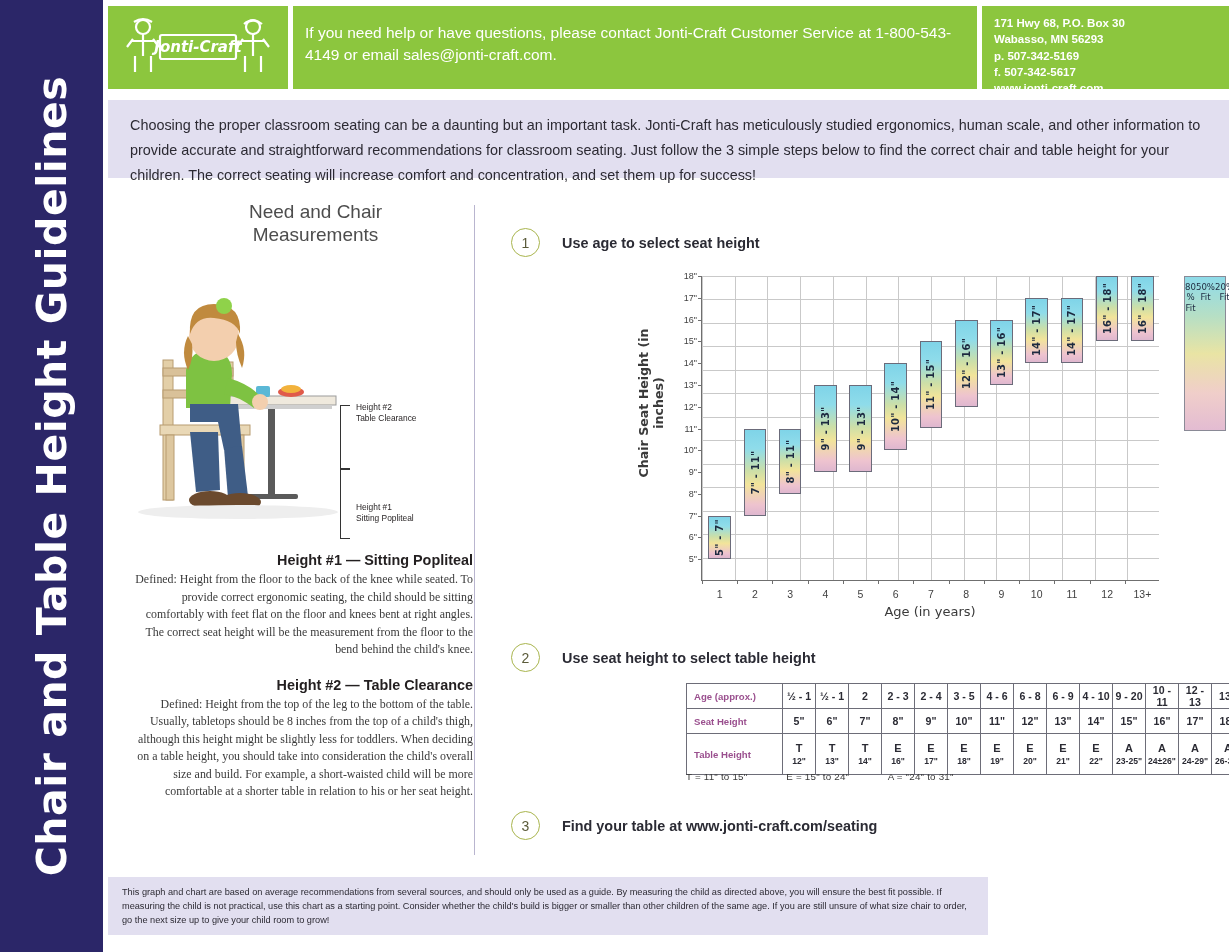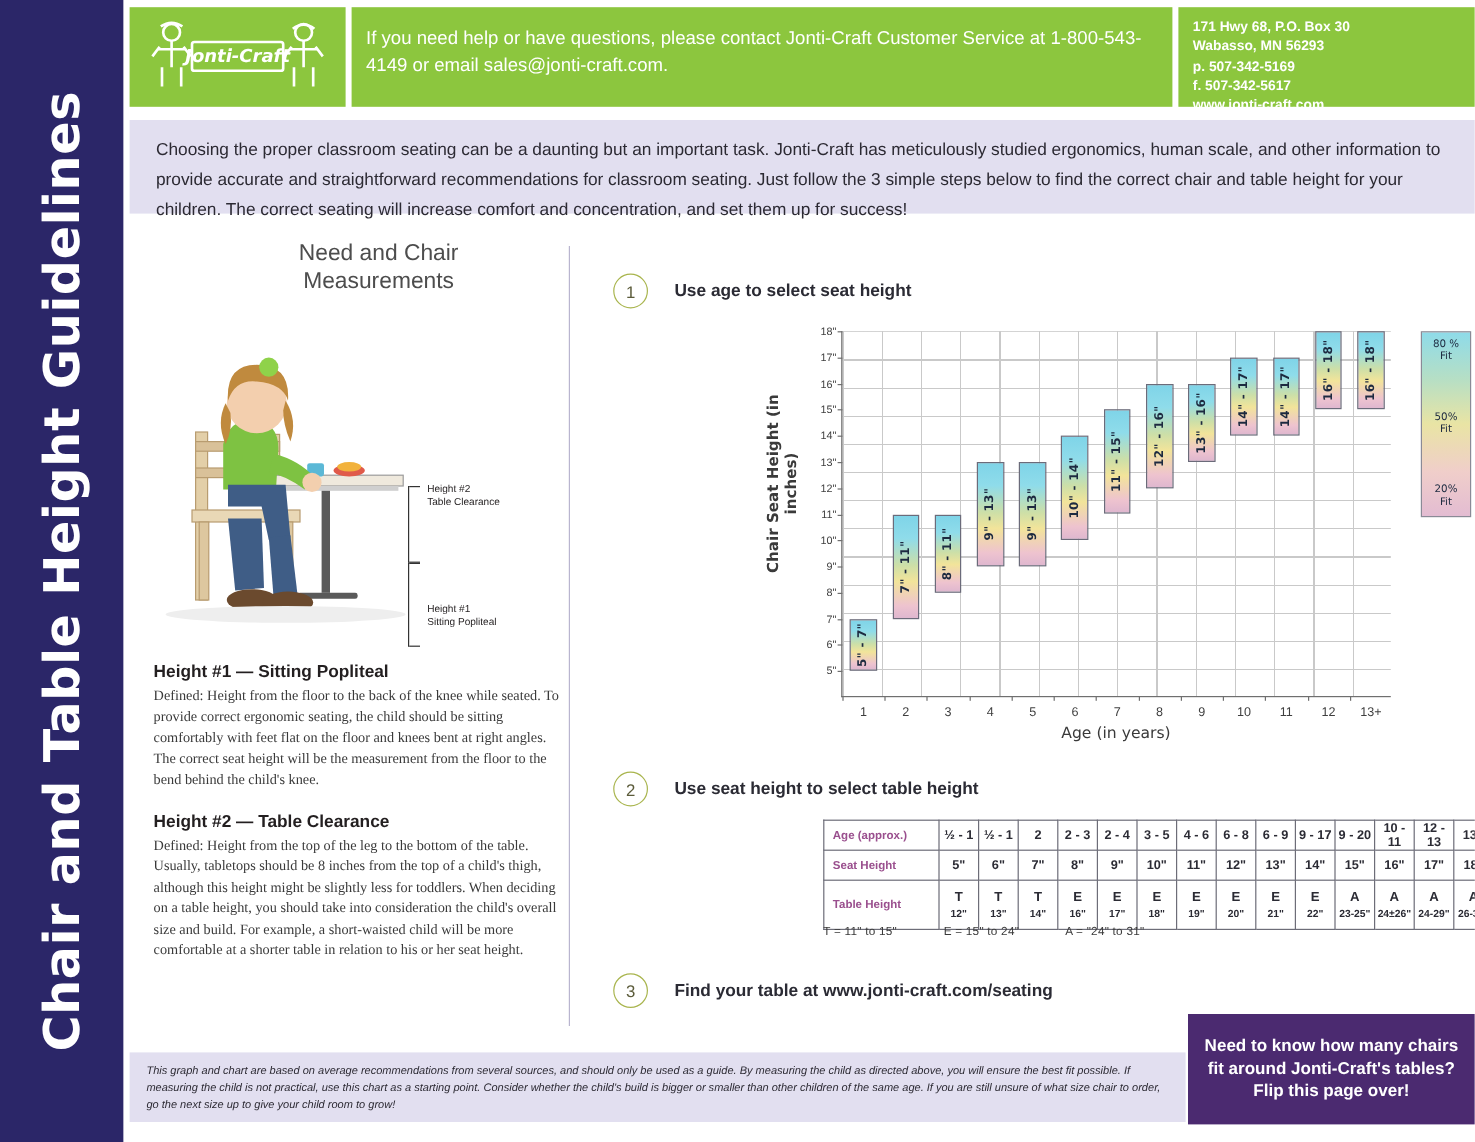--- a/index.html
+++ b/index.html
@@ -68,21 +68,21 @@
     position: absolute; font-size: 8.4px; line-height: 1.32; color: #231f20;
     white-space: nowrap;
   }
   .brace { position: absolute; border-left: 1px solid #333; }
   .brace::before, .brace::after {
     content: ""; position: absolute; left: 0; width: 9px; border-top: 1px solid #333;
   }
   .brace::before { top: 0; }
   .brace::after { bottom: 0; }
 
-  .defblock { margin-top: 2px; }
+  .defblock { margin-top: 2px; text-align: right; }
   .defblock h3 {
     font-size: 14.4px; font-weight: bold; color: #231f20; margin-bottom: 3px;
   }
   .defblock p {
     font-size: 11.9px; line-height: 1.47; color: #3a3a3a; font-family: Liberation Serif, serif;
   }
   #def2 { margin-top: 18px; }
 
   #vdivider { position: absolute; left: 371px; top: 205px; width: 1px; height: 650px; background: #b9b5cf; }
 
@@ -143,21 +143,21 @@
   }
   #xlabel {
     position: absolute; left: 47px; top: 336px; width: 458px;
     text-align: center; font-size: 13px; color: #3a3a3a;
     font-family: "DejaVu Sans", sans-serif;
   }
   #legend {
     position: absolute; left: 530px; top: 8px; width: 42px; height: 155px;
     border: 1.2px solid #8a8a96;
     background: linear-gradient(to bottom, #8edbe9 0%, #b7dfc4 26%, #e9e4a4 50%, #f0ceca 76%, #e3bcd2 100%);
-    display: flex; flex-direction: column; justify-content: space-between;
+    display: flex; flex-direction: row; justify-content: space-between;
     padding: 5px 0 6px 0;
   }
   .legend-item {
     text-align: center; font-size: 8.6px; color: #1d2a40; line-height: 1.22;
     font-family: "DejaVu Sans", sans-serif;
   }
 
   
   #table-wrap { position: absolute; left: 175px; top: 455px; }
   table.sizetable { border-collapse: collapse; }
@@ -182,21 +182,21 @@
     position: absolute; left: 175px; top: 543px;
     font-size: 9.8px; color: #3a3a3a; letter-spacing: 0.2px;
   }
   #legend-key span { margin-right: 36px; }
 
   
   #disclaimer {
     position: absolute; left: 5px; top: 877px; width: 880px; height: 58px;
     background: #e2dff0; color: #2c2a33;
     padding: 9px 16px 0 14px;
-    font-size: 9.2px; font-style: italic; line-height: 1.52;
+    font-size: 9.2px; line-height: 1.52;
   }
   #flipbox {
     position: absolute; left: 887px; top: 845px; width: 239px; height: 92px;
     background: #4b2a70; color: #ffffff;
     display: flex; align-items: center; justify-content: center;
     text-align: center; font-size: 14.2px; font-weight: bold; line-height: 1.33;
     padding: 0 8px;
   }
 </style>
 </head>
@@ -452,21 +452,21 @@
             <td class="rowhdr">Age (approx.)</td>
           <td>½ - 1</td>
               <td>½ - 1</td>
               <td>2</td>
               <td>2 - 3</td>
               <td>2 - 4</td>
               <td>3 - 5</td>
               <td>4 - 6</td>
               <td>6 - 8</td>
               <td>6 - 9</td>
-              <td>9 - 17</td>
+              <td>4 - 10</td>
               <td>9 - 20</td>
               <td>10 - 11</td>
               <td>12 - 13</td>
               <td>13+</td>
             </tr>
           <tr>
             <td class="rowhdr">Seat Height</td>
           <td>5"</td>
               <td>6"</td>
               <td>7"</td>
@@ -551,15 +551,14 @@
       <span>A = "24" to 31"</span>
     </div>
 
     <div class="step-row" style="position:absolute; left:0; top:583px; width:700px;">
       <div class="step-num">3</div>
       <div class="step-label">Find your table at www.jonti-craft.com/seating</div>
     </div>
   </div>
 
   <div id="disclaimer">This graph and chart are based on average recommendations from several sources, and should only be used as a guide. By measuring the child as directed above, you will ensure the best fit possible. If measuring the child is not practical, use this chart as a starting point. Consider whether the child's build is bigger or smaller than other children of the same age. If you are still unsure of what size chair to order, go the next size up to give your child room to grow!</div>
-  <div id="flipbox">Need to know how many chairs fit around Jonti-Craft's tables? Flip this page over!</div>
 
 </div>
 
 </body></html>

